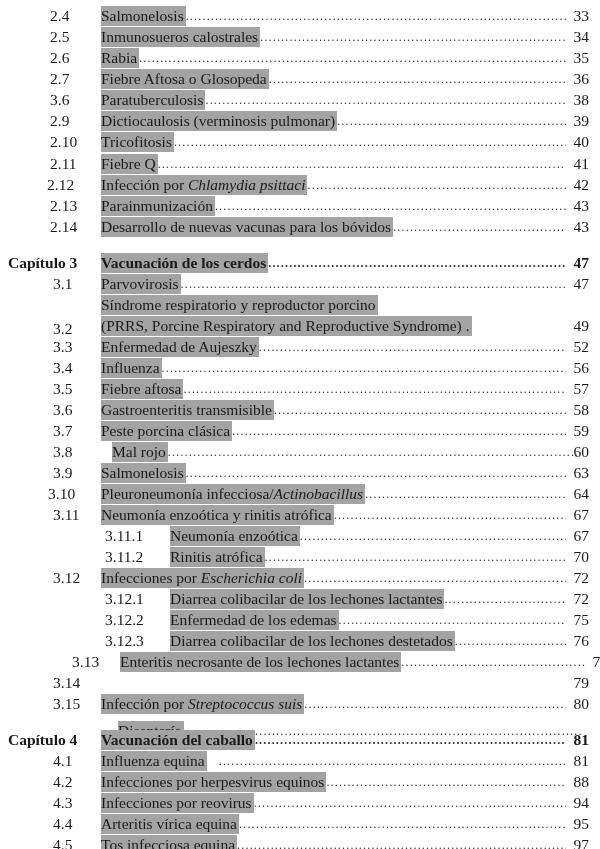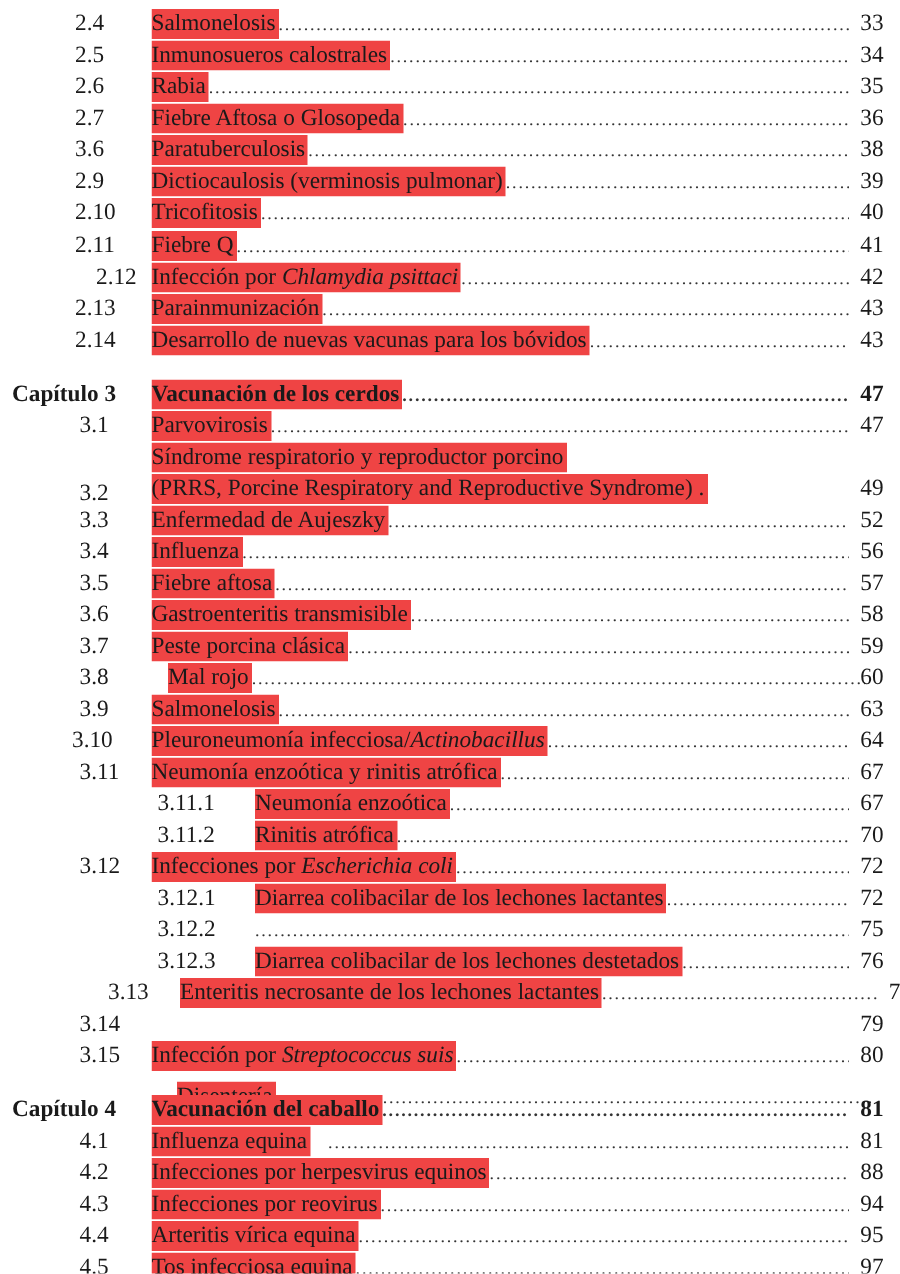--- a/index.html
+++ b/index.html
@@ -1,21 +1,21 @@
 <!DOCTYPE html>
 <html><head>
 <meta charset="utf-8">
 <style>
   html,body{margin:0;padding:0;background:#fff;}
   body{width:600px;height:849px;overflow:hidden;position:relative;
        font-family:"Liberation Serif","DejaVu Serif",serif;color:#1a1a1a;font-size:15.5px;}
   .row{position:absolute;left:0;width:600px;height:20px;line-height:20px;}
   .num{position:absolute;white-space:nowrap;}
   .title{position:absolute;white-space:nowrap;overflow:hidden;display:flex;}
-  .title .t{flex:0 0 auto;background:#ef4444;padding-right:2px;}
+  .title .t{flex:0 0 auto;background:#a3a3a3;padding-right:2px;}
   .title .dots{flex:1 1 auto;overflow:hidden;white-space:nowrap;letter-spacing:1.2px;font-size:12px;color:#333;}
   .page{position:absolute;right:11px;text-align:right;white-space:nowrap;}
   .bold{font-weight:bold;}
   i{font-style:italic;}
 </style>
 </head>
 <body>
 
 <div id="toc">
     <div class="row" style="top: 6px;">
@@ -76,21 +76,21 @@
     </div>
     <div class="row" style="top: 154px;">
       <span class="num" style="left: 50px;">2.11</span>
       <span class="title" style="left: 101px; width: 465px;">
         <span class="t">Fiebre Q</span>
         <span class="dots">........................................................................................................................................................................................................</span>
       </span>
       <span class="page">41</span>
     </div>
     <div class="row" style="top: 175px;">
-      <span class="num" style="left: 64px;">2.12</span>
+      <span class="num" style="left: 47px;">2.12</span>
       <span class="title" style="left: 101px; width: 465px;">
         <span class="t"><span>Infección por </span><i>Chlamydia psittaci</i></span>
         <span class="dots">........................................................................................................................................................................................................</span>
       </span>
       <span class="page">42</span>
     </div>
     <div class="row" style="top: 196px;">
       <span class="num" style="left: 50px;">2.13</span>
       <span class="title" style="left: 101px; width: 465px;">
         <span class="t">Parainmunización</span>
@@ -236,20 +236,21 @@
       <span class="num" style="left: 105px;">3.12.1</span>
       <span class="title" style="left: 170px; width: 396px;">
         <span class="t">Diarrea colibacilar de los lechones lactantes</span>
         <span class="dots">........................................................................................................................................................................................................</span>
       </span>
       <span class="page">72</span>
     </div>
     <div class="row" style="top: 610px;">
       <span class="num" style="left: 105px;">3.12.2</span>
       <span class="title" style="left: 170px; width: 396px;">
+        <span class="t">Enfermedad de los edemas</span>
         <span class="dots">........................................................................................................................................................................................................</span>
       </span>
       <span class="page">75</span>
     </div>
     <div class="row" style="top: 631px;">
       <span class="num" style="left: 105px;">3.12.3</span>
       <span class="title" style="left: 170px; width: 396px;">
         <span class="t">Diarrea colibacilar de los lechones destetados</span>
         <span class="dots">........................................................................................................................................................................................................</span>
       </span>

